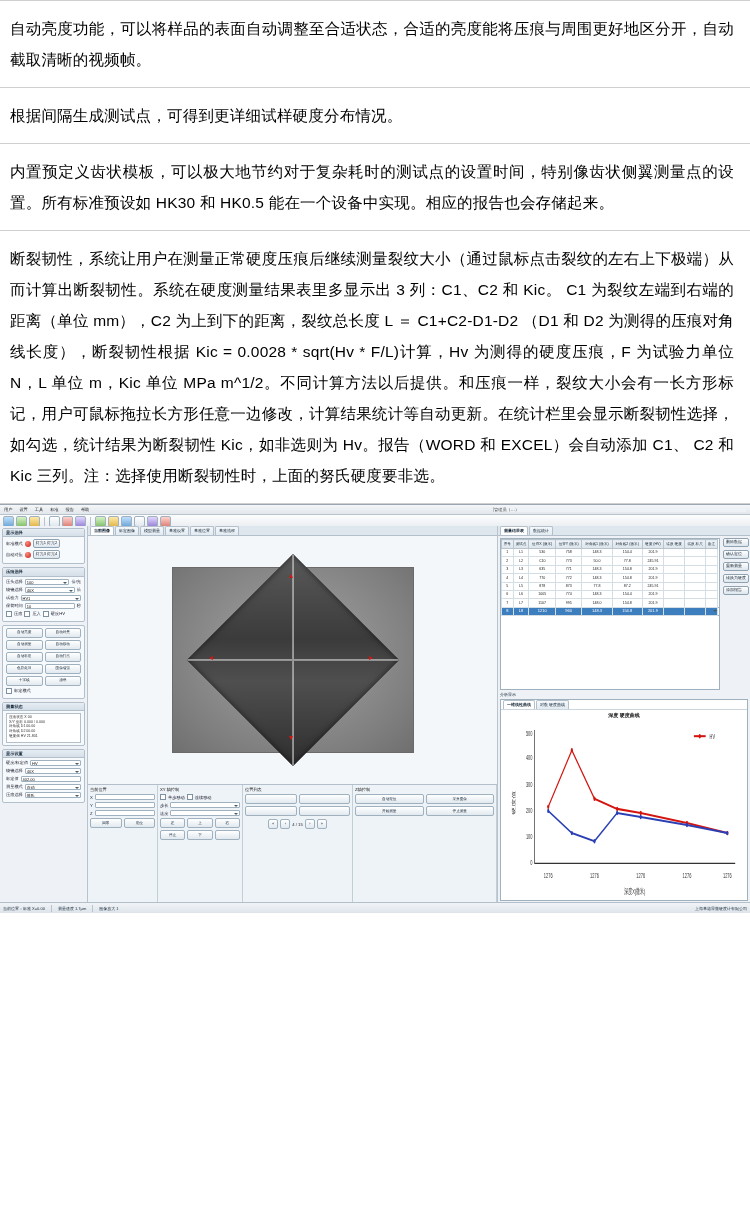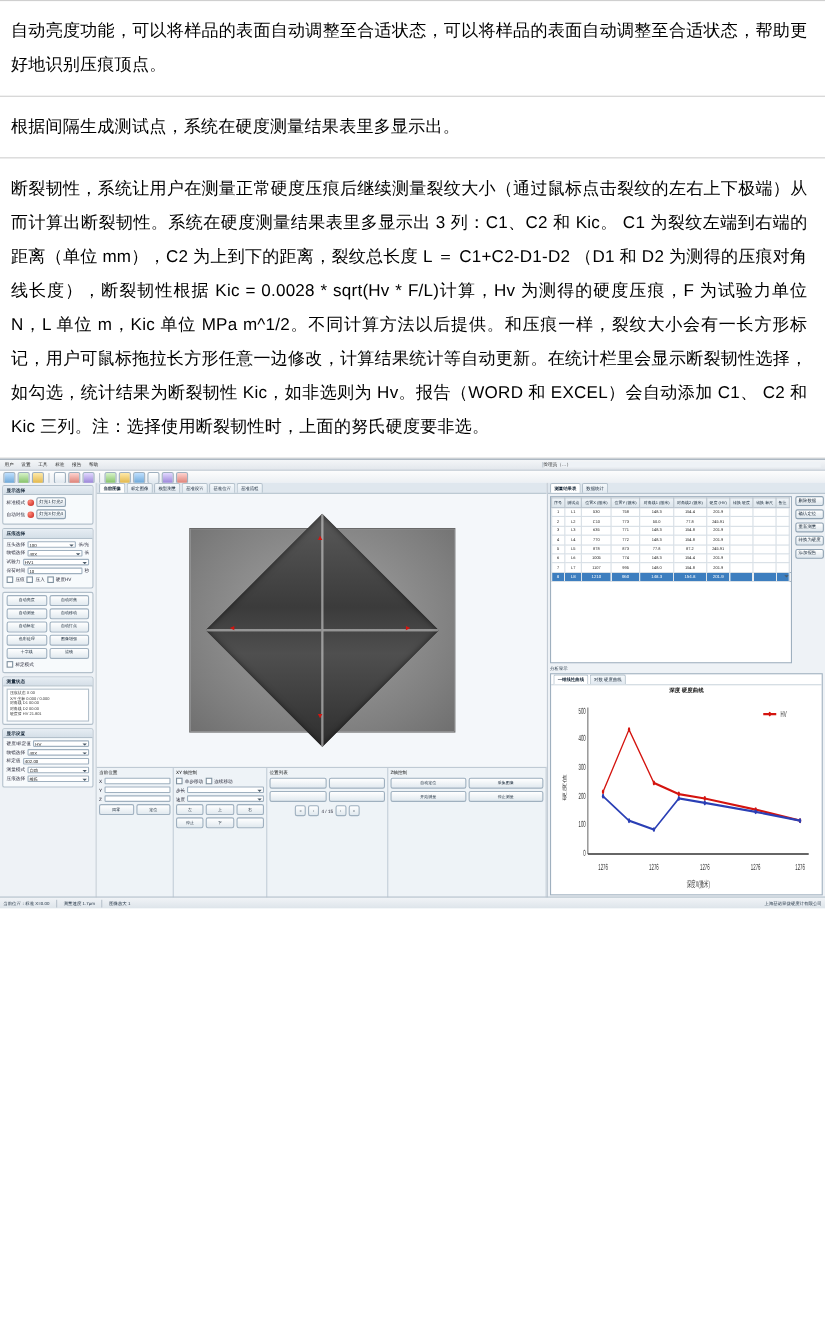--- a/index.html
+++ b/index.html
@@ -82,22 +82,23 @@
   svg.chart{width:100%;height:100%;}
   .statusbar{position:absolute;left:0;right:0;bottom:0;height:10px;background:linear-gradient(#f1f4f7,#dde4ea);border-top:1px solid #b3c0cb;display:flex;align-items:center;font-size:4px;color:#234;padding:0 3px;gap:6px;}
   .stsep{width:1px;height:7px;background:#b9c3cc;}
 </style>
 </head>
 <body>
 
 <div class="page">
 
   <div class="doc">
-    <div class="row">自动亮度功能，可以将样品的表面自动调整至合适状态，可以将样品的表面自动调整至合适状态，帮助更好地识别压痕顶点。</div>
-    <div class="row">根据间隔生成测试点，系统在硬度测量结果表里多显示出。</div>
+    <div class="row">自动亮度功能，可以将样品的表面自动调整至合适状态，合适的亮度能将压痕与周围更好地区分开，自动截取清晰的视频帧。</div>
+    <div class="row">根据间隔生成测试点，可得到更详细试样硬度分布情况。</div>
+    <div class="row">内置预定义齿状模板，可以极大地节约对于复杂耗时的测试点的设置时间，特别像齿状侧翼测量点的设置。所有标准预设如 HK30 和 HK0.5 能在一个设备中实现。相应的报告也会存储起来。</div>
     <div class="row">断裂韧性，系统让用户在测量正常硬度压痕后继续测量裂纹大小（通过鼠标点击裂纹的左右上下极端）从而计算出断裂韧性。系统在硬度测量结果表里多显示出 3 列：C1、C2 和 Kic。  C1 为裂纹左端到右端的距离（单位 mm），C2 为上到下的距离，裂纹总长度 L ＝ C1+C2-D1-D2  （D1  和 D2 为测得的压痕对角线长度），断裂韧性根据  Kic = 0.0028 * sqrt(Hv * F/L)计算，Hv 为测得的硬度压痕，F 为试验力单位 N，L 单位 m，Kic  单位  MPa m^1/2。不同计算方法以后提供。和压痕一样，裂纹大小会有一长方形标记，用户可鼠标拖拉长方形任意一边修改，计算结果统计等自动更新。在统计栏里会显示断裂韧性选择，如勾选，统计结果为断裂韧性 Kic，如非选则为 Hv。报告（WORD 和 EXCEL）会自动添加 C1、  C2 和 Kic 三列。注：选择使用断裂韧性时，上面的努氏硬度要非选。</div>
   </div>
 
   <div class="app">
 
     <div class="titlebar">
       <span class="mi">用户</span>
       <span class="mi">设置</span>
       <span class="mi">工具</span>
       <span class="mi">标准</span>

